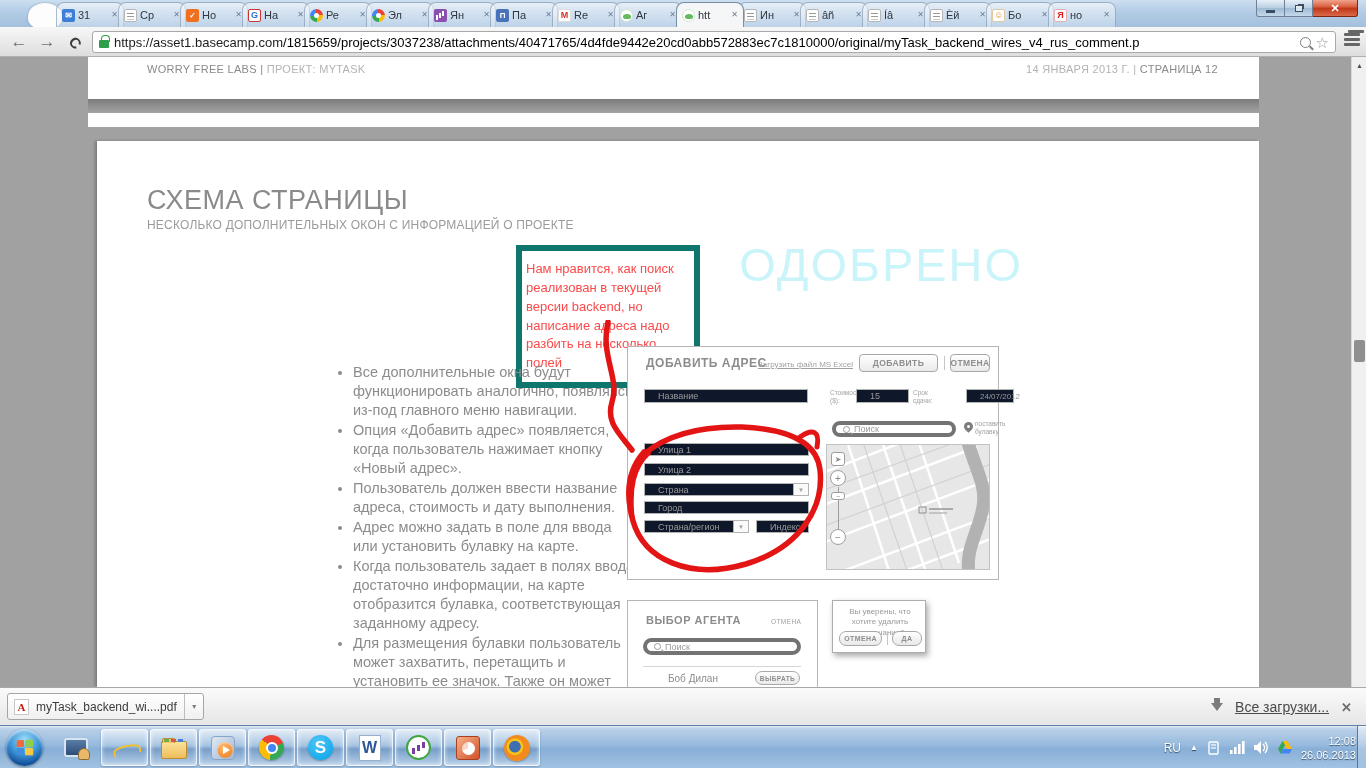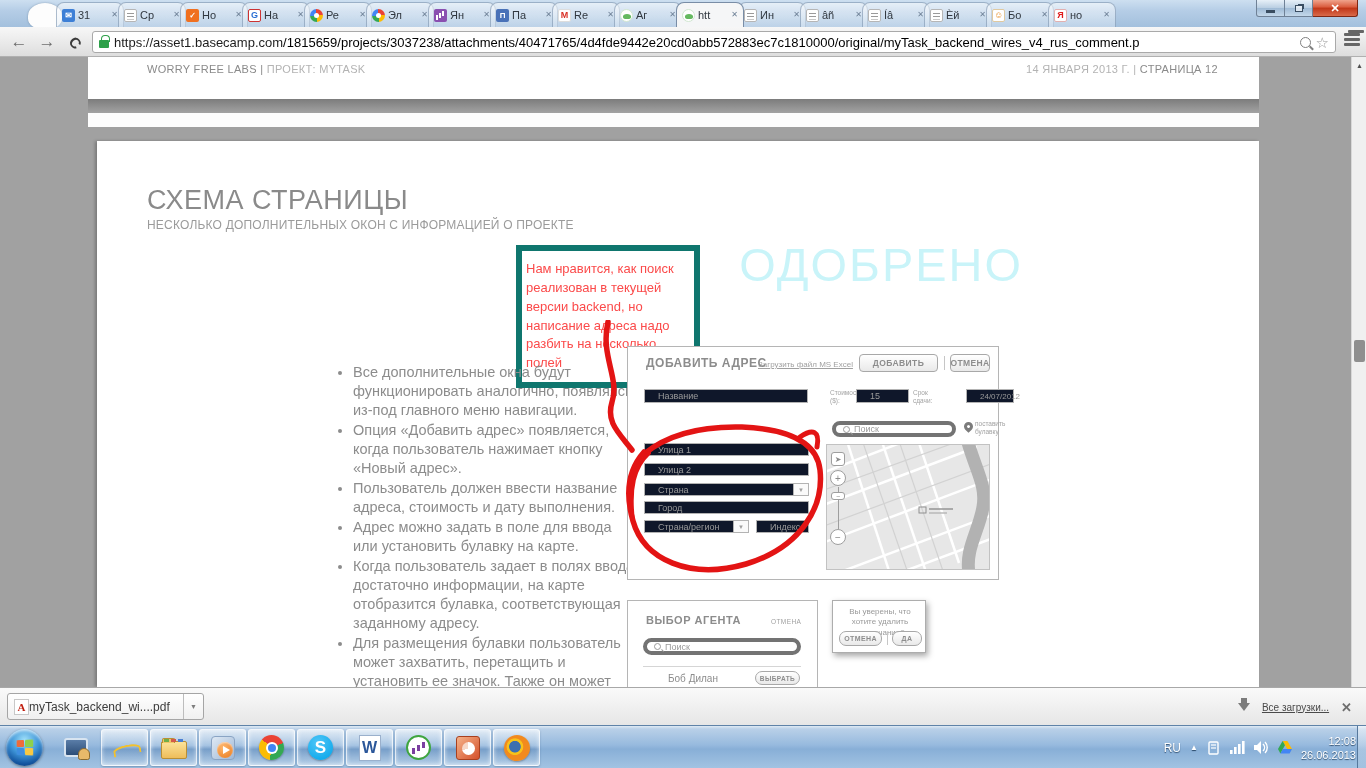--- a/index.html
+++ b/index.html
@@ -116,30 +116,30 @@
 
   .dialog { position:absolute; left:735px; top:459px; width:94px; height:53px; background:#fff; border:1px solid #adadad;
     box-shadow:2px 3px 6px rgba(0,0,0,.35); }
   .dialog .msg { position:absolute; left:3px; top:6px; width:88px; text-align:center; font-size:8px; color:#9a9a9a; line-height:1.3; }
   .marker-svg { position:absolute; left:463px; top:179px; pointer-events:none; }
 
   
   .shelf { position:absolute; left:0; top:687px; width:1366px; height:38px;
     background:linear-gradient(180deg,#fafafa,#e6e6e6); border-top:1px solid #a8a8a8; }
   .dl-item { position:absolute; left:7px; top:5px; width:197px; height:27px; background:linear-gradient(180deg,#ffffff,#f0f0f0);
-    border:1px solid #a5a5a5; border-radius:3px; display:flex; align-items:center; padding:0 6px; }
+    border:1px solid #a5a5a5; border-radius:3px; display:flex; align-items:center; padding:0 6px; gap:7px; }
   .pdficon { width:15px; height:16px; background:#fff; border:1px solid #c8c8c8; position:relative; flex:0 0 15px;
     display:flex; align-items:center; justify-content:center; }
   .pdficon::before { content:"A"; color:#c11e0f; font-weight:bold; font-size:11px; font-family:"Liberation Serif",serif; }
   .dl-name { font-size:12px; color:#3c3c3c; flex:1; white-space:nowrap; }
   .dl-dd { border-left:1px solid #bdbdbd; height:100%; display:flex; align-items:center; padding-left:6px; color:#7d7d7d; font-size:7px; }
   .dl-right { position:absolute; right:14px; top:0; height:38px; display:flex; align-items:center; gap:12px; }
   .dl-arrow { width:0; height:0; border-left:6px solid transparent; border-right:6px solid transparent; border-top:8px solid #7c7c7c; position:relative; }
   .dl-arrow::before { content:""; position:absolute; left:-3px; top:-13px; width:6px; height:6px; background:#7c7c7c; }
-  .dl-all { font-size:10px; color:#4a4a4a; text-decoration:underline; }
+  .dl-all { font-size:14px; color:#4a4a4a; text-decoration:underline; }
   .dl-close { color:#6e6e6e; font-size:13px; font-weight:bold; }
 
   
   .taskbar { position:absolute; left:0; top:725px; width:1366px; height:43px;
     background:linear-gradient(180deg,#dfeaf4 0%,#b9d0e8 7%,#97bade 45%,#88afd7 55%,#a2c3e2 100%);
     border-top:1px solid #5f83a8; }
   .orb { position:absolute; left:6px; top:3px; width:37px; height:37px; border-radius:50%;
     background:radial-gradient(circle at 50% 30%, #9fe0fa 0%, #3e95d8 45%, #12539e 75%, #062f63 100%);
     box-shadow:inset 0 2px 3px rgba(255,255,255,.7), 0 1px 3px rgba(0,0,0,.4); display:flex; align-items:center; justify-content:center; }
   .flag { width:17px; height:15px; display:grid; grid-template-columns:8px 8px; grid-template-rows:7px 7px; gap:1px; transform:perspective(40px) rotateY(-14deg); }

